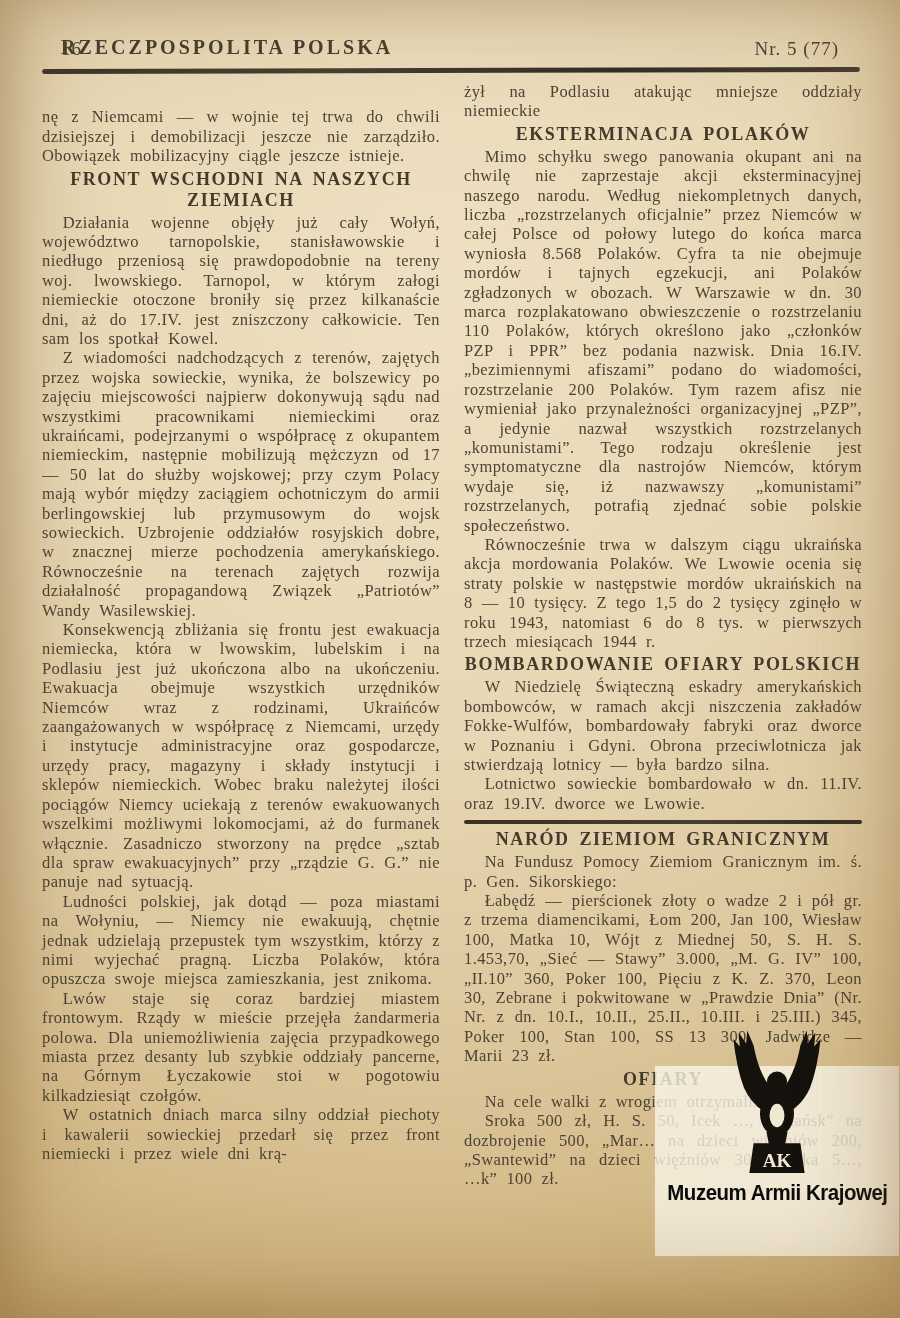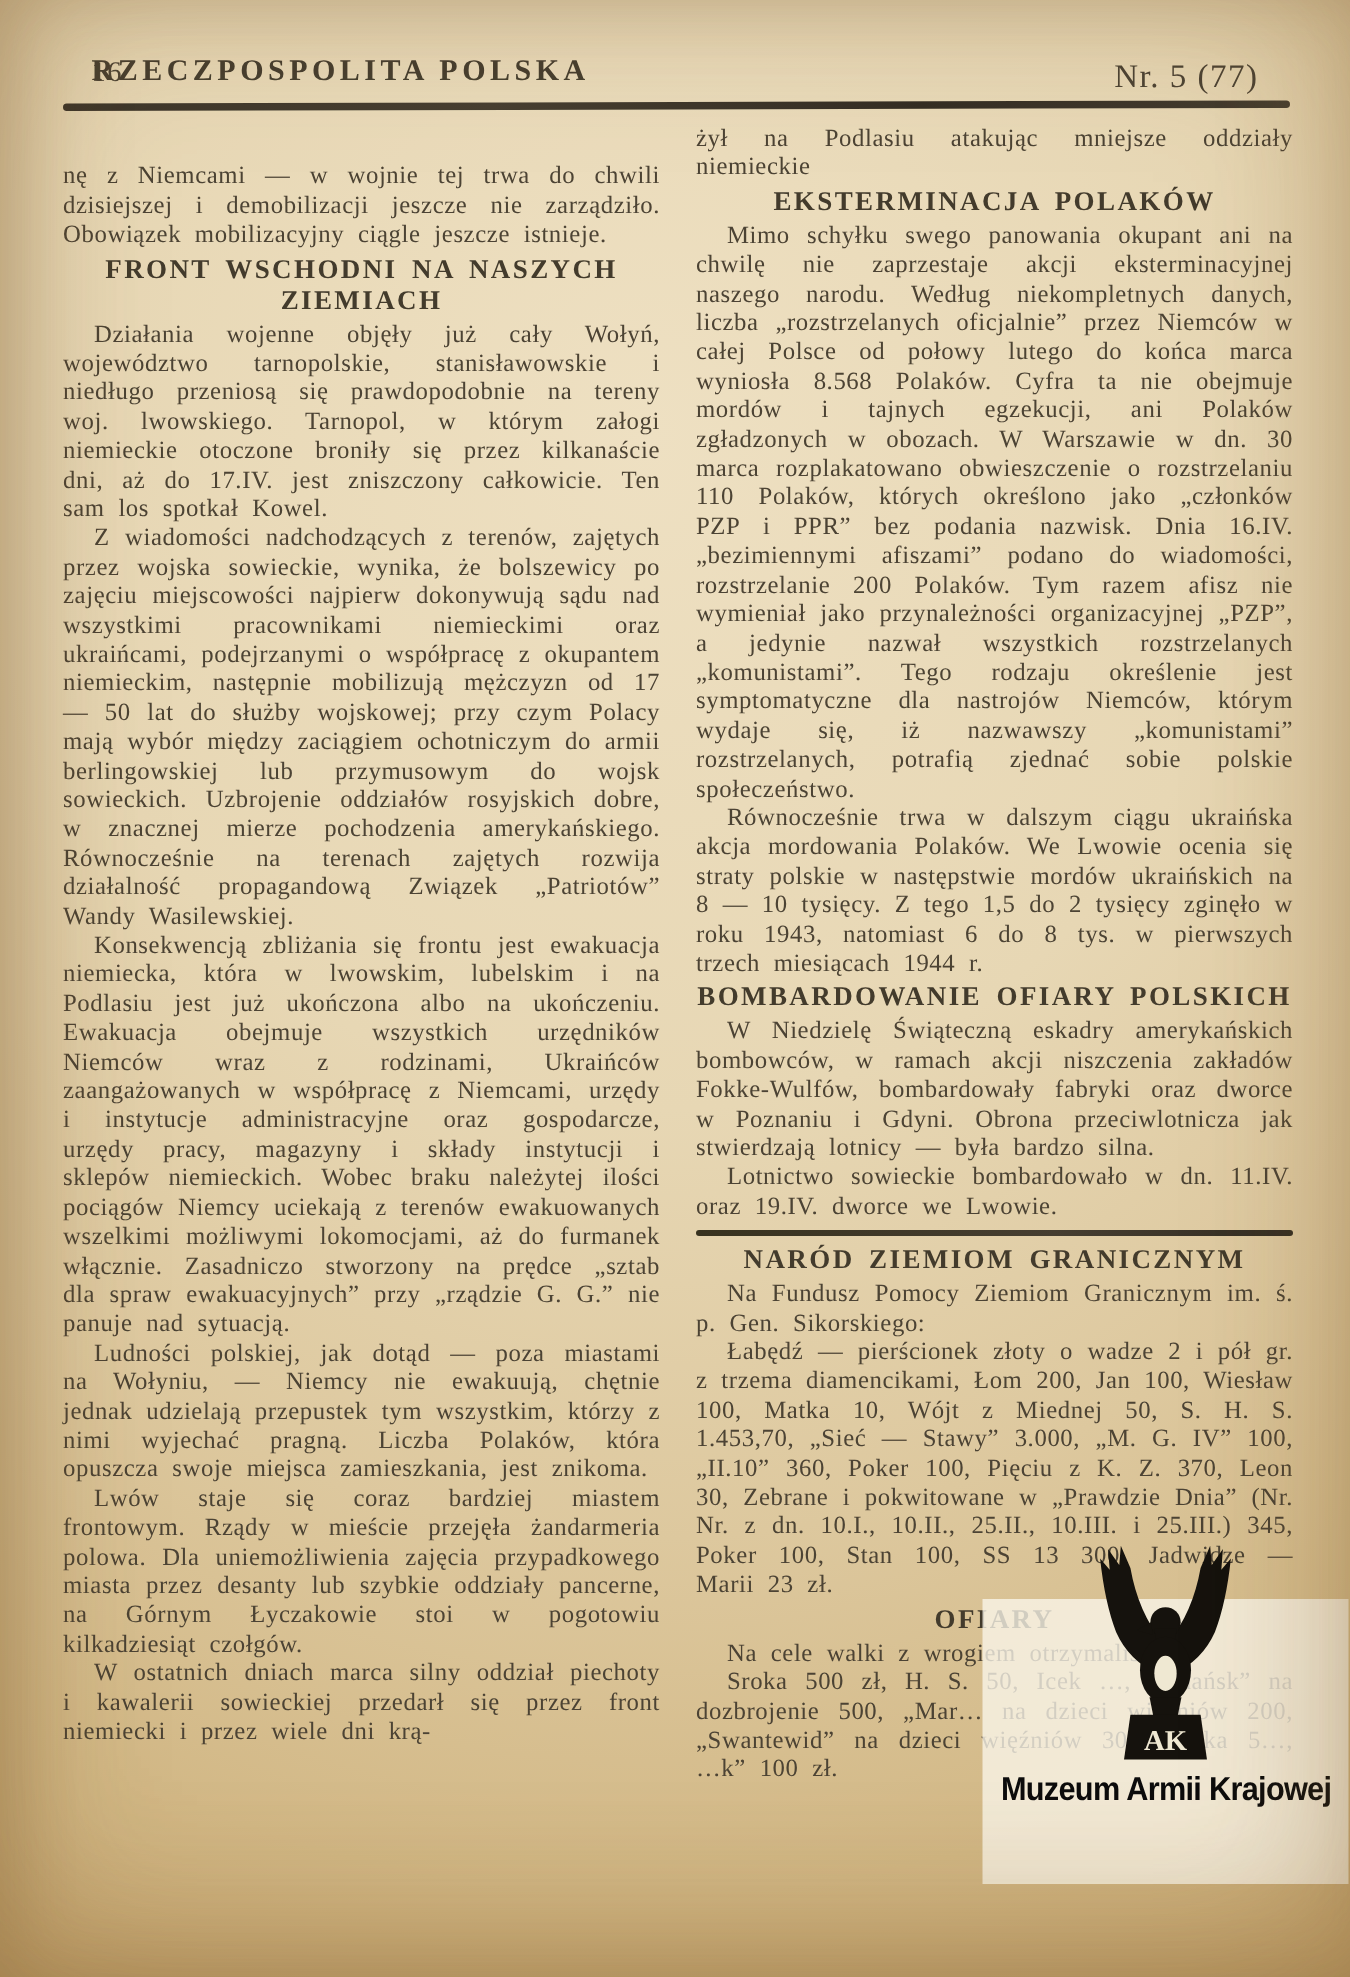--- a/index.html
+++ b/index.html
@@ -15,21 +15,21 @@
     box-shadow:inset 0 0 110px rgba(122,88,42,.28), inset 0 -40px 90px rgba(150,105,45,.22), inset 12px 0 40px rgba(110,80,40,.18);
   }
   .header{
     position:absolute;top:36px;left:45px;right:61px;height:26px;margin-left:16px;
   }
   .pagenum{position:absolute;left:0;top:2px;font-size:19px;letter-spacing:1px;}
   .title{
     position:absolute;left:0;right:0;text-align:left;top:0;
     font-size:20px;font-weight:bold;letter-spacing:3px;color:#463e2f;
   }
-  .issue{position:absolute;right:0;top:2px;font-size:22px;letter-spacing:1px;}
+  .issue{position:absolute;right:0;top:2px;font-size:19px;letter-spacing:1px;}
   .header-rule{
     position:absolute;top:68px;left:42px;right:40px;height:5px;
     background:linear-gradient(90deg,#3c352a 0%,#463e31 35%,#332d23 70%,#453d30 100%);
     border-radius:3px;transform:rotate(-.15deg);
   }
   .columns{
     position:absolute;top:82px;left:42px;right:38px;
     display:flex;gap:24px;align-items:center;
   }
   .col{flex:1;}

